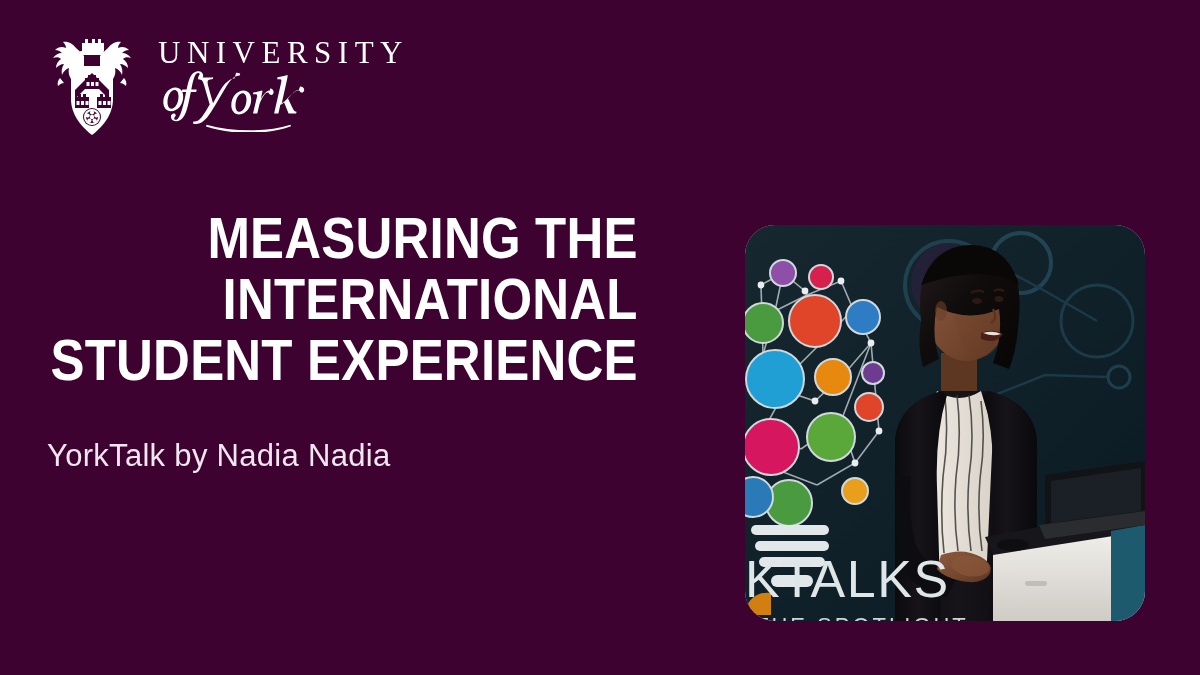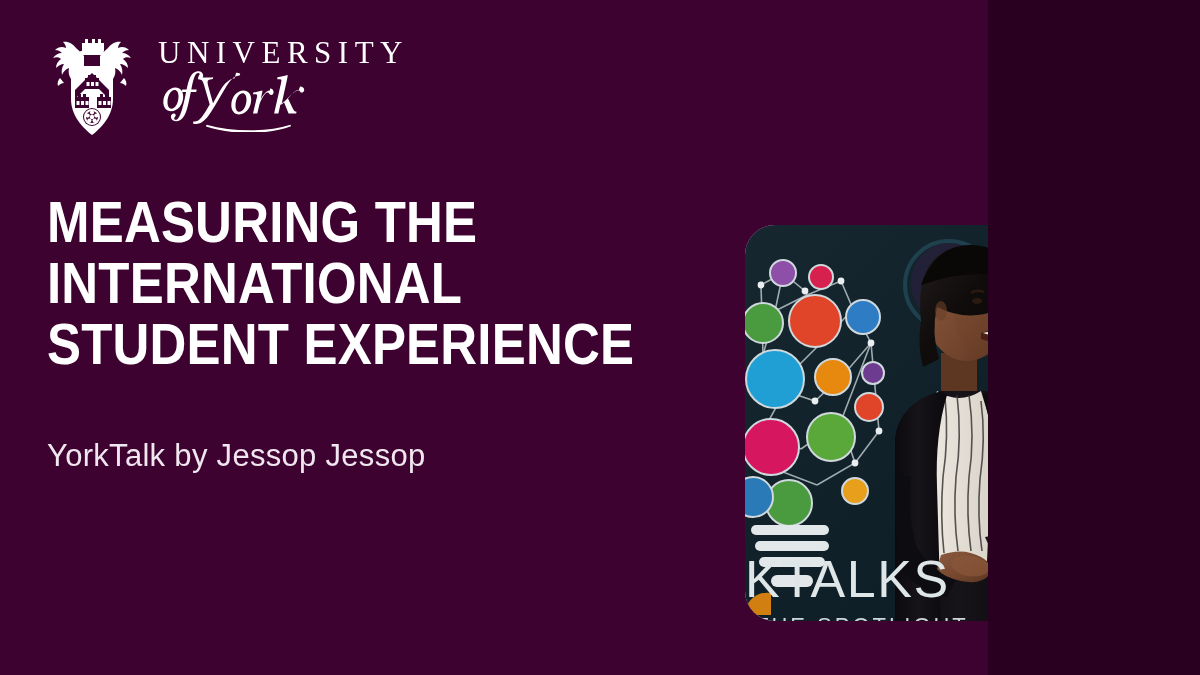--- a/index.html
+++ b/index.html
@@ -7,24 +7,25 @@
     margin: 0;
     padding: 0;
     background: #2a0020;
   }
   body {
     font-family: "Liberation Sans", sans-serif;
   }
 
   #slide {
     position: relative;
-    width: 988px;
+    width: 1200px;
     height: 675px;
     overflow: hidden;
     background: #3d0230;
+    text-align: right;
   }
 
   
   .brand-lockup {
     position: absolute;
     left: 40px;
     top: 26px;
     display: flex;
     align-items: center;
     gap: 14px;
@@ -53,21 +54,21 @@
   .wordmark-of-york {
     margin-top: 2px;
     height: 62px;
     width: 178px;
   }
 
   
   .headline {
     position: absolute;
     left: 47px;
-    top: 192px;
+    top: 208px;
     width: 660px;
   }
   .headline-line {
     display: block;
     color: #ffffff;
     font-family: "Liberation Sans Narrow", "Liberation Sans", sans-serif;
     font-weight: 700;
     font-size: 57px;
     line-height: 61px;
     letter-spacing: 0.2px;
@@ -192,21 +193,21 @@
       </svg>
     </div>
   </div>
 
   <div class="headline">
     <span class="headline-line">MEASURING THE</span>
     <span class="headline-line">INTERNATIONAL</span>
     <span class="headline-line">STUDENT EXPERIENCE</span>
   </div>
 
-  <div class="subtitle">YorkTalk by Jessop Jessop</div>
+  <div class="subtitle">YorkTalk by Nadia Nadia</div>
 
   <div class="photo-card">
     <svg class="photo-svg" viewBox="0 0 400 396" preserveAspectRatio="xMidYMid slice" role="img">
       <defs>
         <linearGradient id="bdg" x1="0" y1="0" x2="1" y2="1">
           <stop offset="0%" stop-color="#16272f"></stop>
           <stop offset="55%" stop-color="#0f2029"></stop>
           <stop offset="100%" stop-color="#0b1a22"></stop>
         </linearGradient>
         <linearGradient id="jacket" x1="0" y1="0" x2="1" y2="0">

